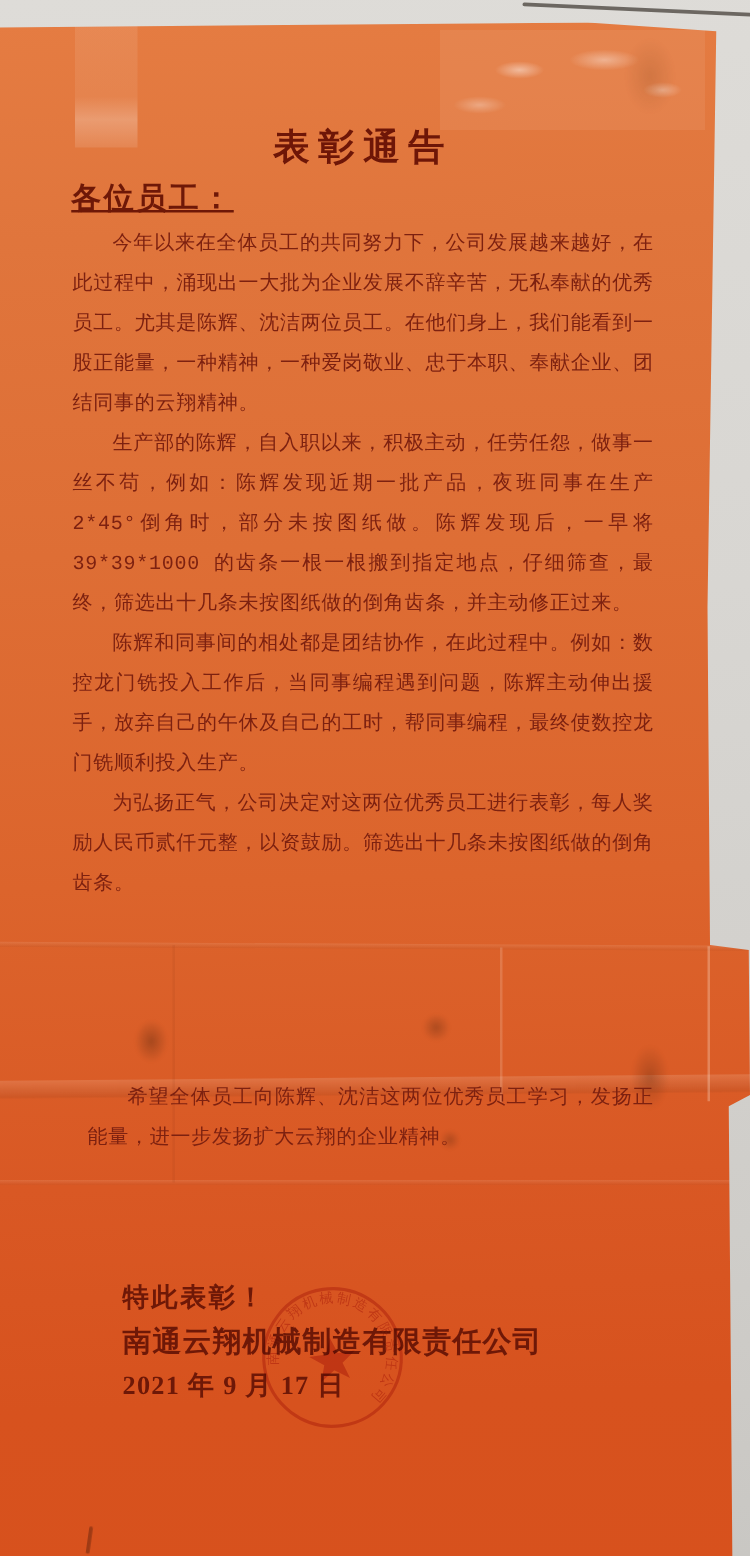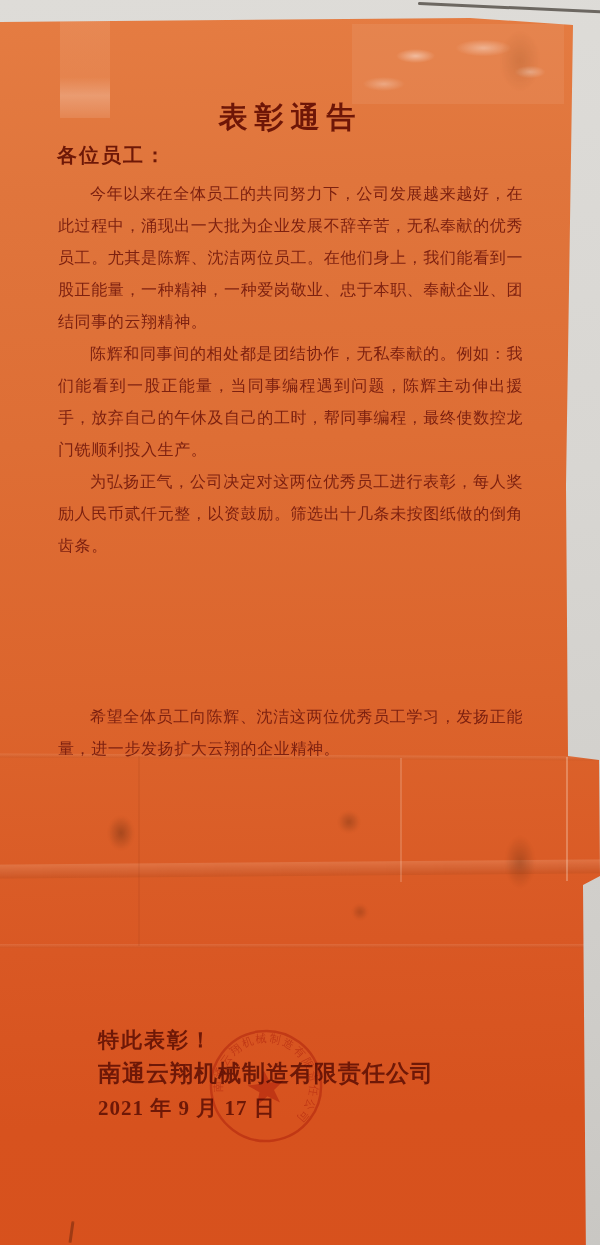--- a/index.html
+++ b/index.html
@@ -18,33 +18,33 @@
       #e57c42 0%,#e0753c 14%,#de6e35 34%,#dc642c 55%,#d95824 74%,#d7521e 88%,#d7511d 100%);
   }
   
   .doc-title{
     position:absolute;left:58px;width:465px;top:82px;
     text-align:center;font-size:29px;font-weight:bold;
     letter-spacing:7px;color:#6e1607;
   }
   .salutation{
     position:absolute;left:57px;top:126px;
-    font-size:20px;font-weight:bold;letter-spacing:2px;color:#6e1807;
+    font-size:24px;font-weight:bold;letter-spacing:2px;color:#6e1807;text-decoration:underline;
   }
   .body-text{
     position:absolute;left:58px;top:163px;width:465px;
     font-size:16px;line-height:32px;letter-spacing:0.6px;
     color:#7d2110;text-align:justify;
   }
   .body-text p{margin:0;text-indent:2em;font-family:Liberation Mono, monospace;}
-  .body-text p.gap-before{margin-top:139px;}
+  .body-text p.gap-before{margin-top:139px;margin-left:12px;}
   .sig-block{
     position:absolute;left:98px;top:1008px;color:#6e1807;
   }
-  .sig-closing{font-size:21px;font-weight:bold;letter-spacing:2px;line-height:33px;}
+  .sig-closing{font-size:21px;font-weight:bold;letter-spacing:2px;line-height:33px;font-family:Liberation Mono, monospace;}
   .sig-company{font-size:23px;font-weight:bold;letter-spacing:1px;line-height:34px;}
   .sig-date{font-size:21px;font-weight:bold;letter-spacing:1px;line-height:34px;}
   
   .stamp{
     position:absolute;left:206px;top:1010px;width:120px;height:120px;
     opacity:.55;transform:rotate(-8deg);mix-blend-mode:multiply;
   }
   
   .artifact{position:absolute;pointer-events:none;}
   .top-shelf-line{
@@ -118,21 +118,22 @@
     <div class="artifact smudge smudge-c"></div>
     <div class="artifact smudge smudge-d"></div>
     <div class="artifact nick-bottom-left"></div>
 
     <div class="doc-title">表彰通告</div>
 
     <div class="salutation">各位员工：</div>
 
     <div class="body-text">
       <p>今年以来在全体员工的共同努力下，公司发展越来越好，在此过程中，涌现出一大批为企业发展不辞辛苦，无私奉献的优秀员工。尤其是陈辉、沈洁两位员工。在他们身上，我们能看到一股正能量，一种精神，一种爱岗敬业、忠于本职、奉献企业、团结同事的云翔精神。</p>
-      <p>陈辉和同事间的相处都是团结协作，无私奉献的。例如：我们能看到一股正能量，当同事编程遇到问题，陈辉主动伸出援手，放弃自己的午休及自己的工时，帮同事编程，最终使数控龙门铣顺利投入生产。</p>
+      <p>生产部的陈辉，自入职以来，积极主动，任劳任怨，做事一丝不苟，例如：陈辉发现近期一批产品，夜班同事在生产 2*45°倒角时，部分未按图纸做。陈辉发现后，一早将 39*39*1000 的齿条一根一根搬到指定地点，仔细筛查，最终，筛选出十几条未按图纸做的倒角齿条，并主动修正过来。</p>
+      <p>陈辉和同事间的相处都是团结协作，在此过程中。例如：数控龙门铣投入工作后，当同事编程遇到问题，陈辉主动伸出援手，放弃自己的午休及自己的工时，帮同事编程，最终使数控龙门铣顺利投入生产。</p>
       <p>为弘扬正气，公司决定对这两位优秀员工进行表彰，每人奖励人民币贰仟元整，以资鼓励。筛选出十几条未按图纸做的倒角齿条。</p>
       <p class="gap-before">希望全体员工向陈辉、沈洁这两位优秀员工学习，发扬正能量，进一步发扬扩大云翔的企业精神。</p>
     </div>
 
     <div class="sig-block">
       <div class="sig-closing">特此表彰！</div>
       <div class="sig-company">南通云翔机械制造有限责任公司</div>
       <div class="sig-date">2021 年 9 月 17 日</div>
     </div>
 

